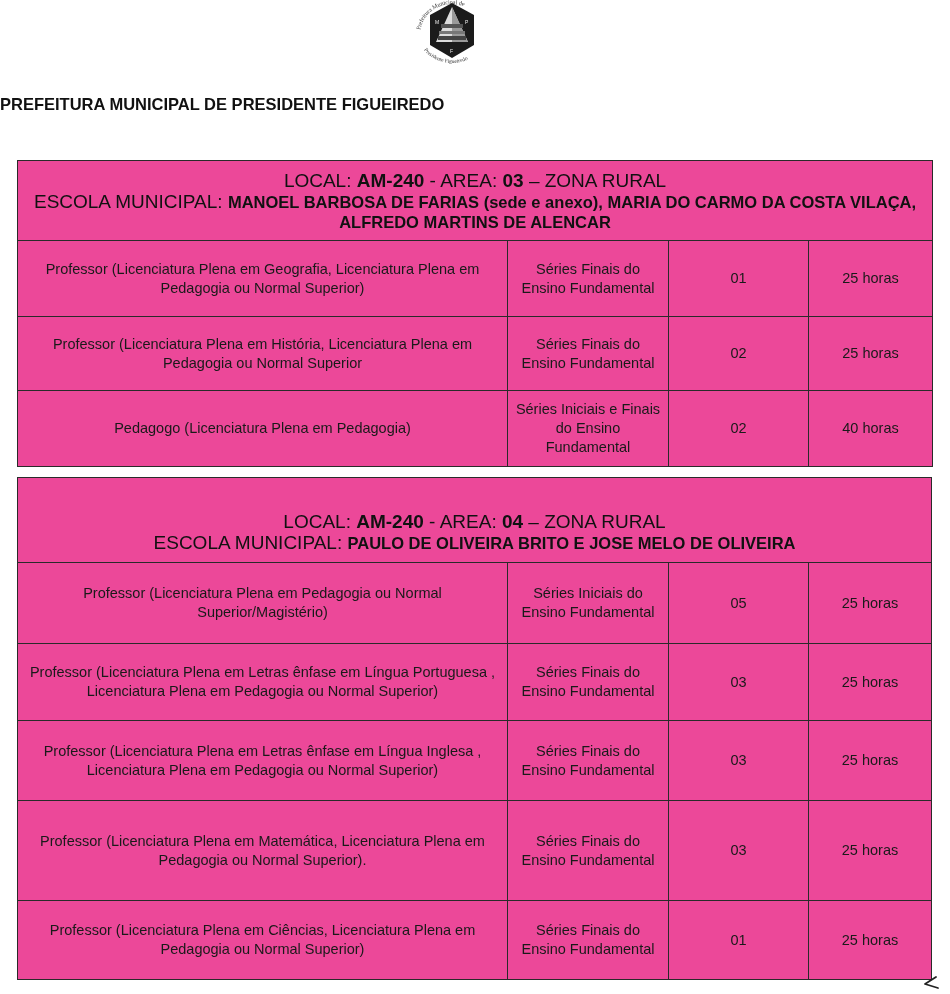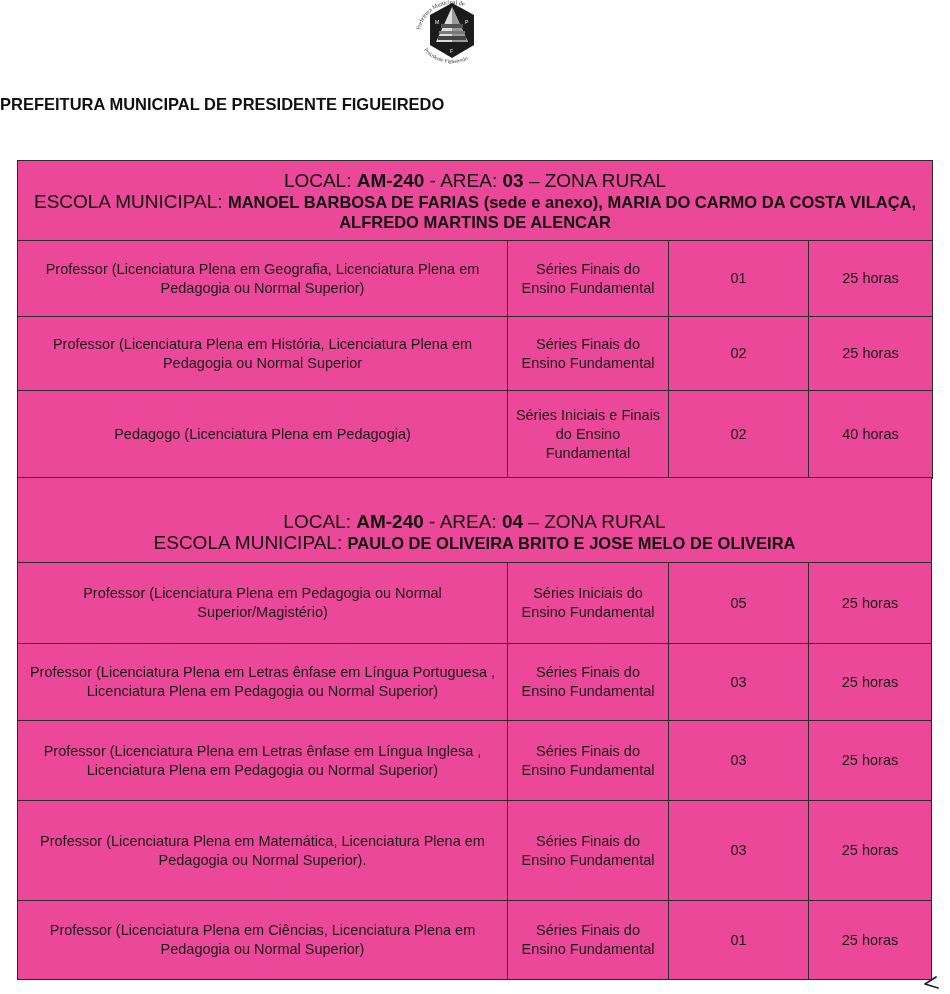--- a/index.html
+++ b/index.html
@@ -30,21 +30,21 @@
     #t2 { left: 17px; top: 477px; width: 914px; }
 
     .loc-head { padding: 6px 10px 6px 10px; }
     .loc-line { font-size: 19px; line-height: 23px; color: #111; }
     .loc-line b { font-weight: bold; }
     .school-line { font-size: 17.5px; line-height: 20px; color: #111; }
     .school-line .lbl { font-size: 19px; font-weight: normal; }
     .school-line b { font-weight: bold; font-size: 16.5px; }
 
     .c-cargo { width: 490px; padding: 12px 8px; }
-    .c-nivel { width: 161px; padding: 15px 6px; }
+    .c-nivel { width: 161px; padding: 9px 6px; }
     .c-vagas { width: 140px; }
     .c-ch { width: 124px; }
 
     .initial-mark {
       position: absolute; left: 920px; top: 972px; width: 22px; height: 20px;
     }
   </style>
 </head>
 <body>
 

